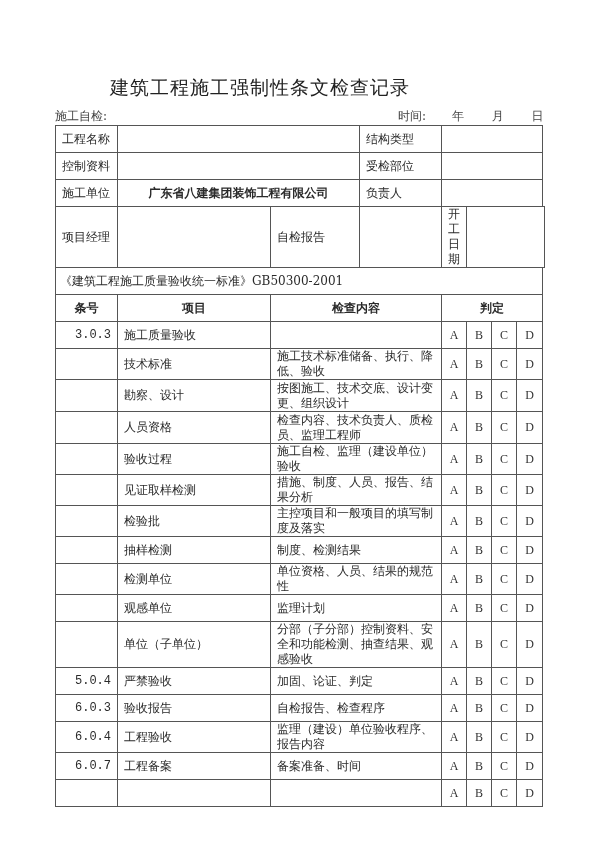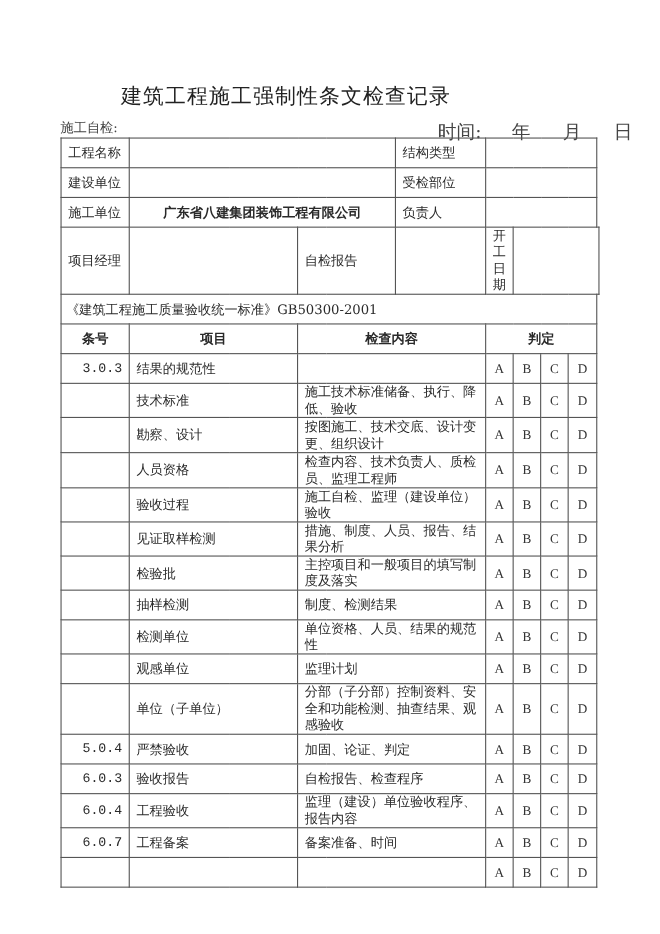--- a/index.html
+++ b/index.html
@@ -1,21 +1,21 @@
 <!DOCTYPE html>
 <html><head>
 <meta charset="utf-8">
 <style>
   html, body { margin: 0; padding: 0; background: #ffffff; }
   body { width: 600px; height: 849px; position: relative; overflow: hidden;
          font-family: "DejaVu Serif", "Liberation Serif", serif; color: #2a2a2a; }
   .title { position: absolute; top: 75px; left: 0; width: 520px; text-align: center;
            font-size: 19px; letter-spacing: 1px; color: #222; }
   .meta-left { position: absolute; top: 108px; left: 55px; font-size: 12px; color: #444; }
-  .meta-right { position: absolute; top: 108px; left: 398px; font-size: 17px; color: #444; }
+  .meta-right { position: absolute; top: 108px; left: 398px; font-size: 12px; color: #444; }
   .meta-right span { margin-right: 24px; }
   .meta-right span:first-child { margin-right: 22px; }
   table { position: absolute; left: 55px; top: 125px; width: 490px;
           border-collapse: collapse; table-layout: fixed; font-size: 12px; }
   td { border: 1.3px solid #555; padding: 0 6px; height: 26px; vertical-align: middle;
        line-height: 15px; overflow: hidden; }
   .c { text-align: center; font-weight: bold; }
   .grade { text-align: center; padding: 0; font-family: "Liberation Serif", serif; font-size: 12px; color: #333; }
   .tall td { height: 31px; }
   .standard { padding-left: 4px; }
@@ -48,21 +48,21 @@
     <col style="width:26px">
   </colgroup>
   <tbody>
     <tr>
       <td>工程名称</td>
       <td colspan="4"></td>
       <td>结构类型</td>
       <td colspan="4"></td>
     </tr>
     <tr>
-      <td>建设单位</td>
+      <td>控制资料</td>
       <td colspan="4"></td>
       <td>受检部位</td>
       <td colspan="4"></td>
     </tr>
     <tr>
       <td>施工单位</td>
       <td colspan="4" class="c">广东省八建集团装饰工程有限公司</td>
       <td>负责人</td>
       <td colspan="4"></td>
     </tr>
@@ -80,21 +80,21 @@
     <tr>
       <td class="c">条号</td>
       <td class="c" colspan="2">项目</td>
       <td class="c" colspan="3">检查内容</td>
       <td class="c" colspan="4">判定</td>
     </tr>
   </tbody>
   <tbody id="rows">
       <tr>
         <td class="num">3.0.3</td>
-        <td colspan="2">结果的规范性</td>
+        <td colspan="2">施工质量验收</td>
         <td colspan="3"></td>
         <td class="grade">A</td>
         <td class="grade">B</td>
         <td class="grade">C</td>
         <td class="grade">D</td>
       </tr>
       <tr>
         <td class="num"></td>
         <td colspan="2">技术标准</td>
         <td colspan="3">施工技术标准储备、执行、降低、验收</td>

